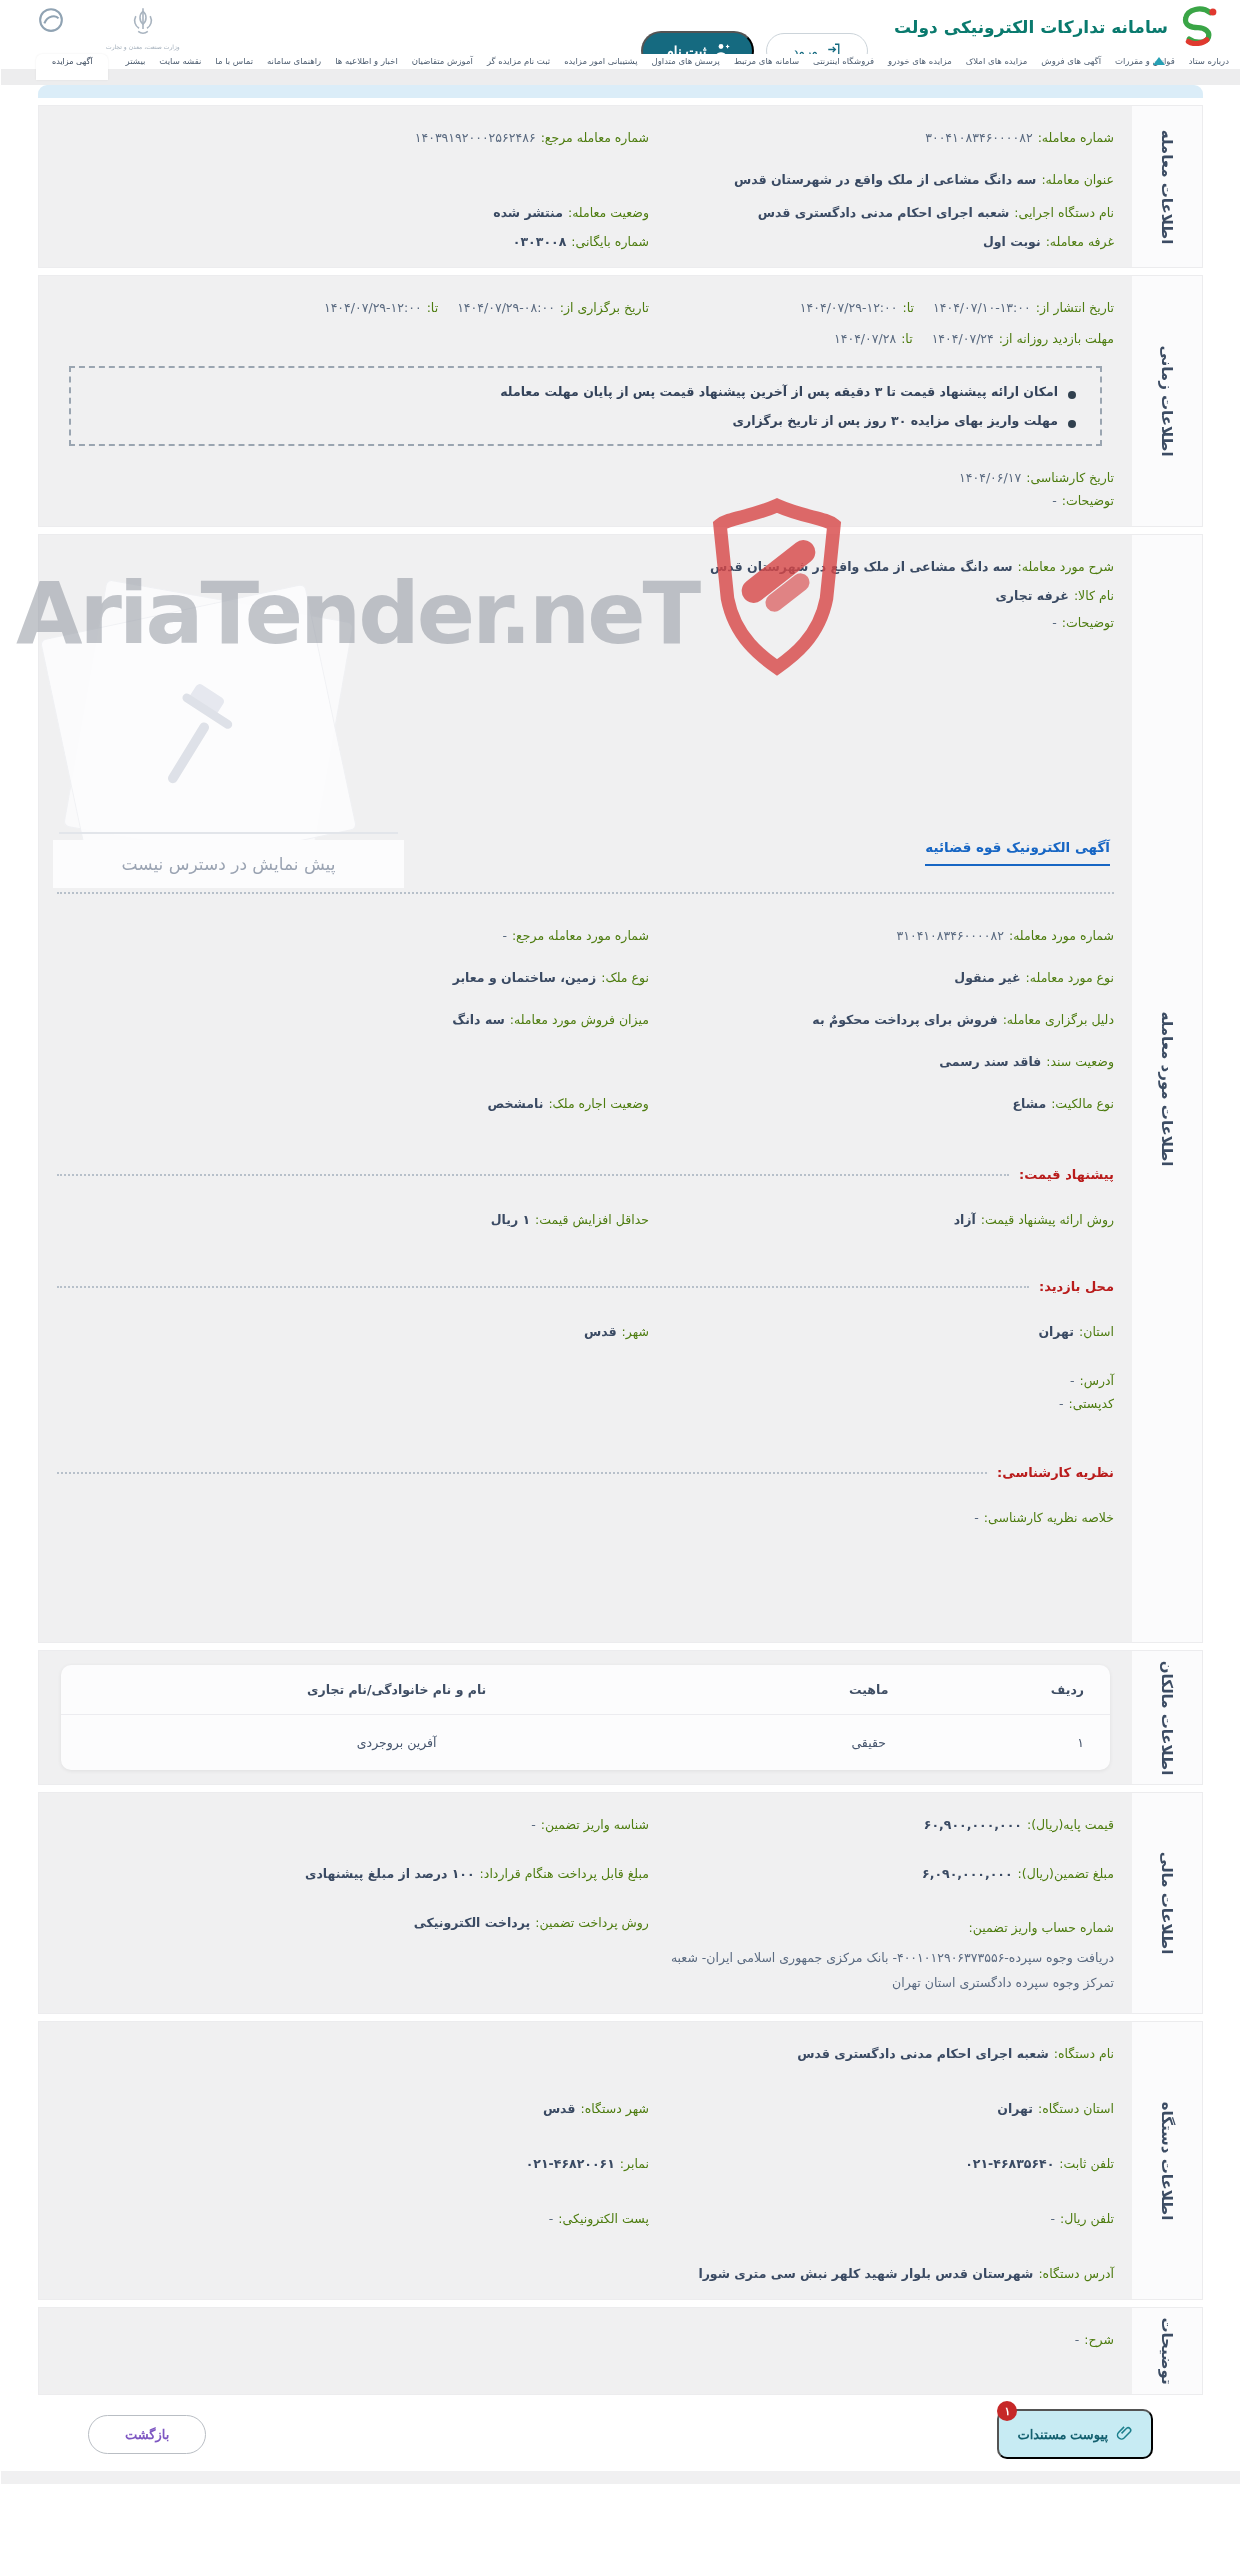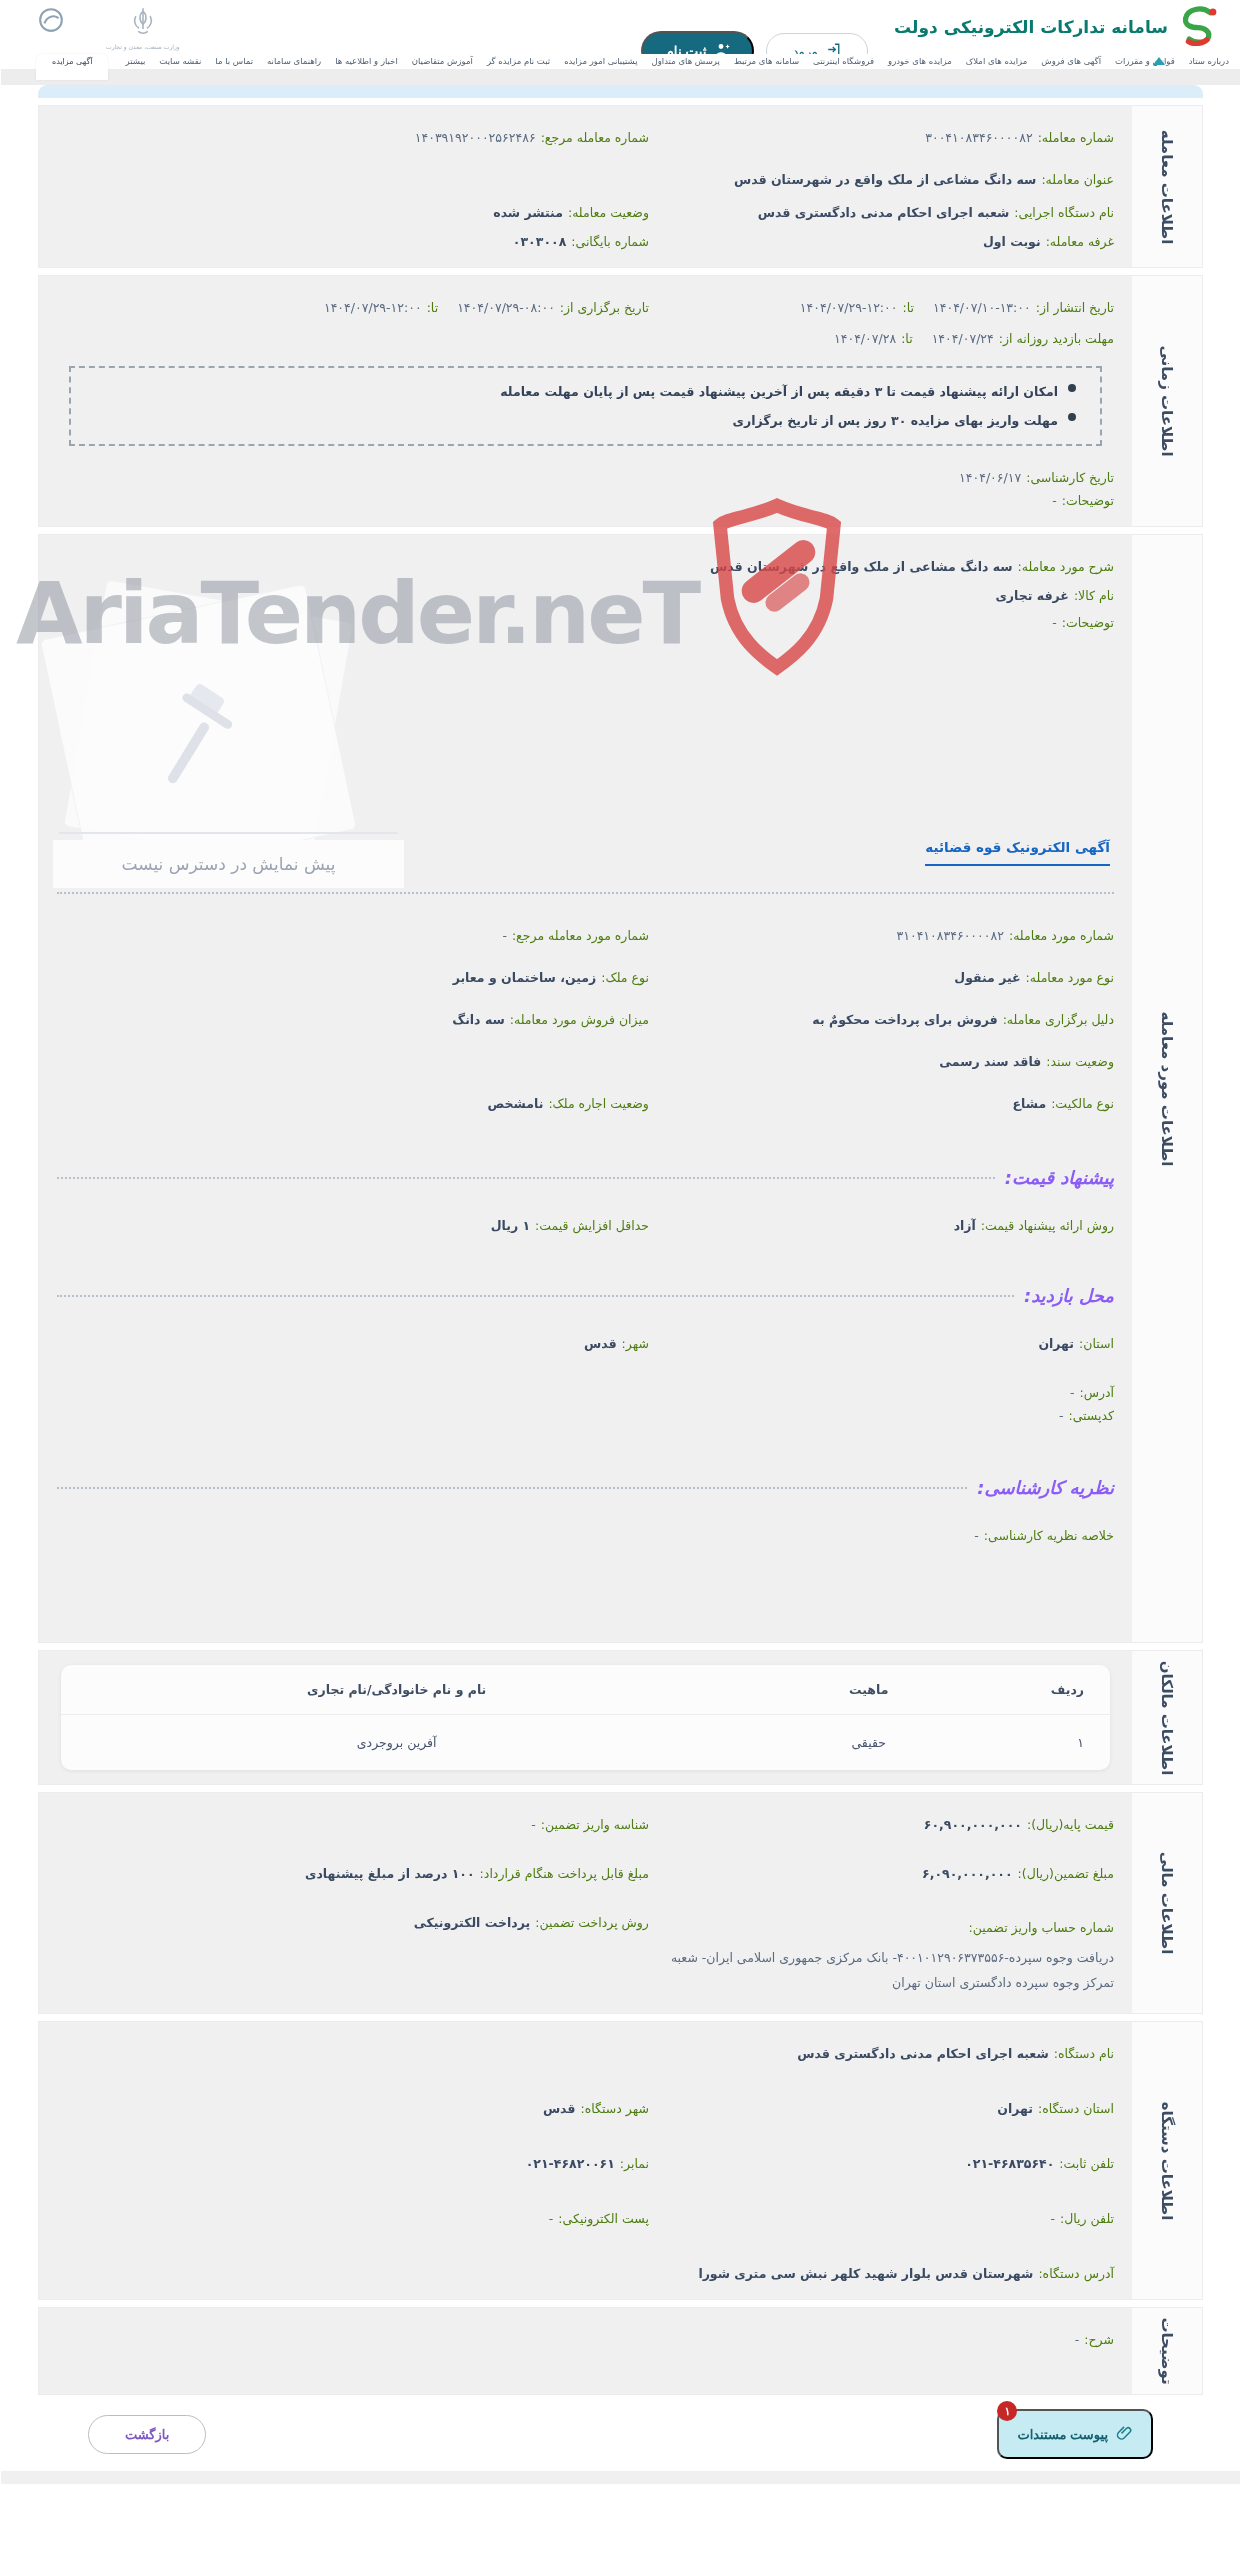--- a/index.html
+++ b/index.html
@@ -30,26 +30,26 @@
   .cbody{flex:1;background:#f0f0f1;padding:24px 18px 18px;position:relative;margin-left:0;border-left:none;min-width:0;}
   .row{display:grid;grid-template-columns:44% 56%;align-items:start;margin-bottom:27px;font-size:12.5px;}
   .row.single{grid-template-columns:100%;}
   .f{display:flex;flex-wrap:wrap;gap:5px;align-items:baseline;}
   .lbl{color:#4d7c0f;}
   .val{color:#3a4a63;font-weight:bold;}
   .val.norm{font-weight:normal;color:#5a6a80;}
   .num{direction:ltr;unicode-bidi:isolate;}
   .ta{margin-right:14px;}
   .sub{display:flex;align-items:center;gap:10px;margin:4px 0 30px;}
-  .sub .t{font-weight:bold;color:#8b5cf6;font-size:18px;white-space:nowrap;font-style:italic;}
+  .sub .t{font-weight:bold;color:#b91c1c;font-size:13px;white-space:nowrap;}
   .dashline{flex:1;border-top:2px dotted #b7c0ca;height:0;}
   .divider{border-top:2px dotted #b7c0ca;margin:6px 0 34px;}
   
   .notice{border:2px dashed #9aa5b1;margin:2px 12px 24px;padding:16px 24px;display:flex;flex-direction:column;gap:14px;}
-  .bullet{display:flex;gap:10px;align-items:flex-start;font-weight:bold;color:#34435a;font-size:12.5px;}
+  .bullet{display:flex;gap:10px;align-items:flex-end;font-weight:bold;color:#34435a;font-size:12.5px;}
   .dot{width:8px;height:8px;border-radius:50%;background:#31404f;flex:none;}
   
   .preview{position:absolute;left:14px;top:64px;width:351px;height:289px;}
   .ph{position:absolute;background:#fdfdfe;border:1px solid #f0f1f4;border-radius:6px;}
   .ph1{left:30px;top:0;width:249px;height:249px;transform:rotate(10deg);opacity:.8;}
   .ph2{left:10px;top:10px;width:269px;height:249px;transform:rotate(-12deg);opacity:.9;display:flex;align-items:center;justify-content:center;}
   .capline{position:absolute;bottom:54px;left:6px;right:6px;border-top:2px solid #e2e5ea;}
   .caption{position:absolute;bottom:0;left:0;right:0;height:48px;background:rgba(252,252,253,.95);display:flex;align-items:center;justify-content:center;color:#9aa3b2;font-size:17px;}
   .wm{position:absolute;left:16px;top:407px;display:flex;align-items:center;gap:4px;pointer-events:none;z-index:6;}
   .wm-text{font-size:86px;font-weight:bold;color:rgba(146,151,161,.55);letter-spacing:-3px;direction:ltr;margin-top:48px;}

